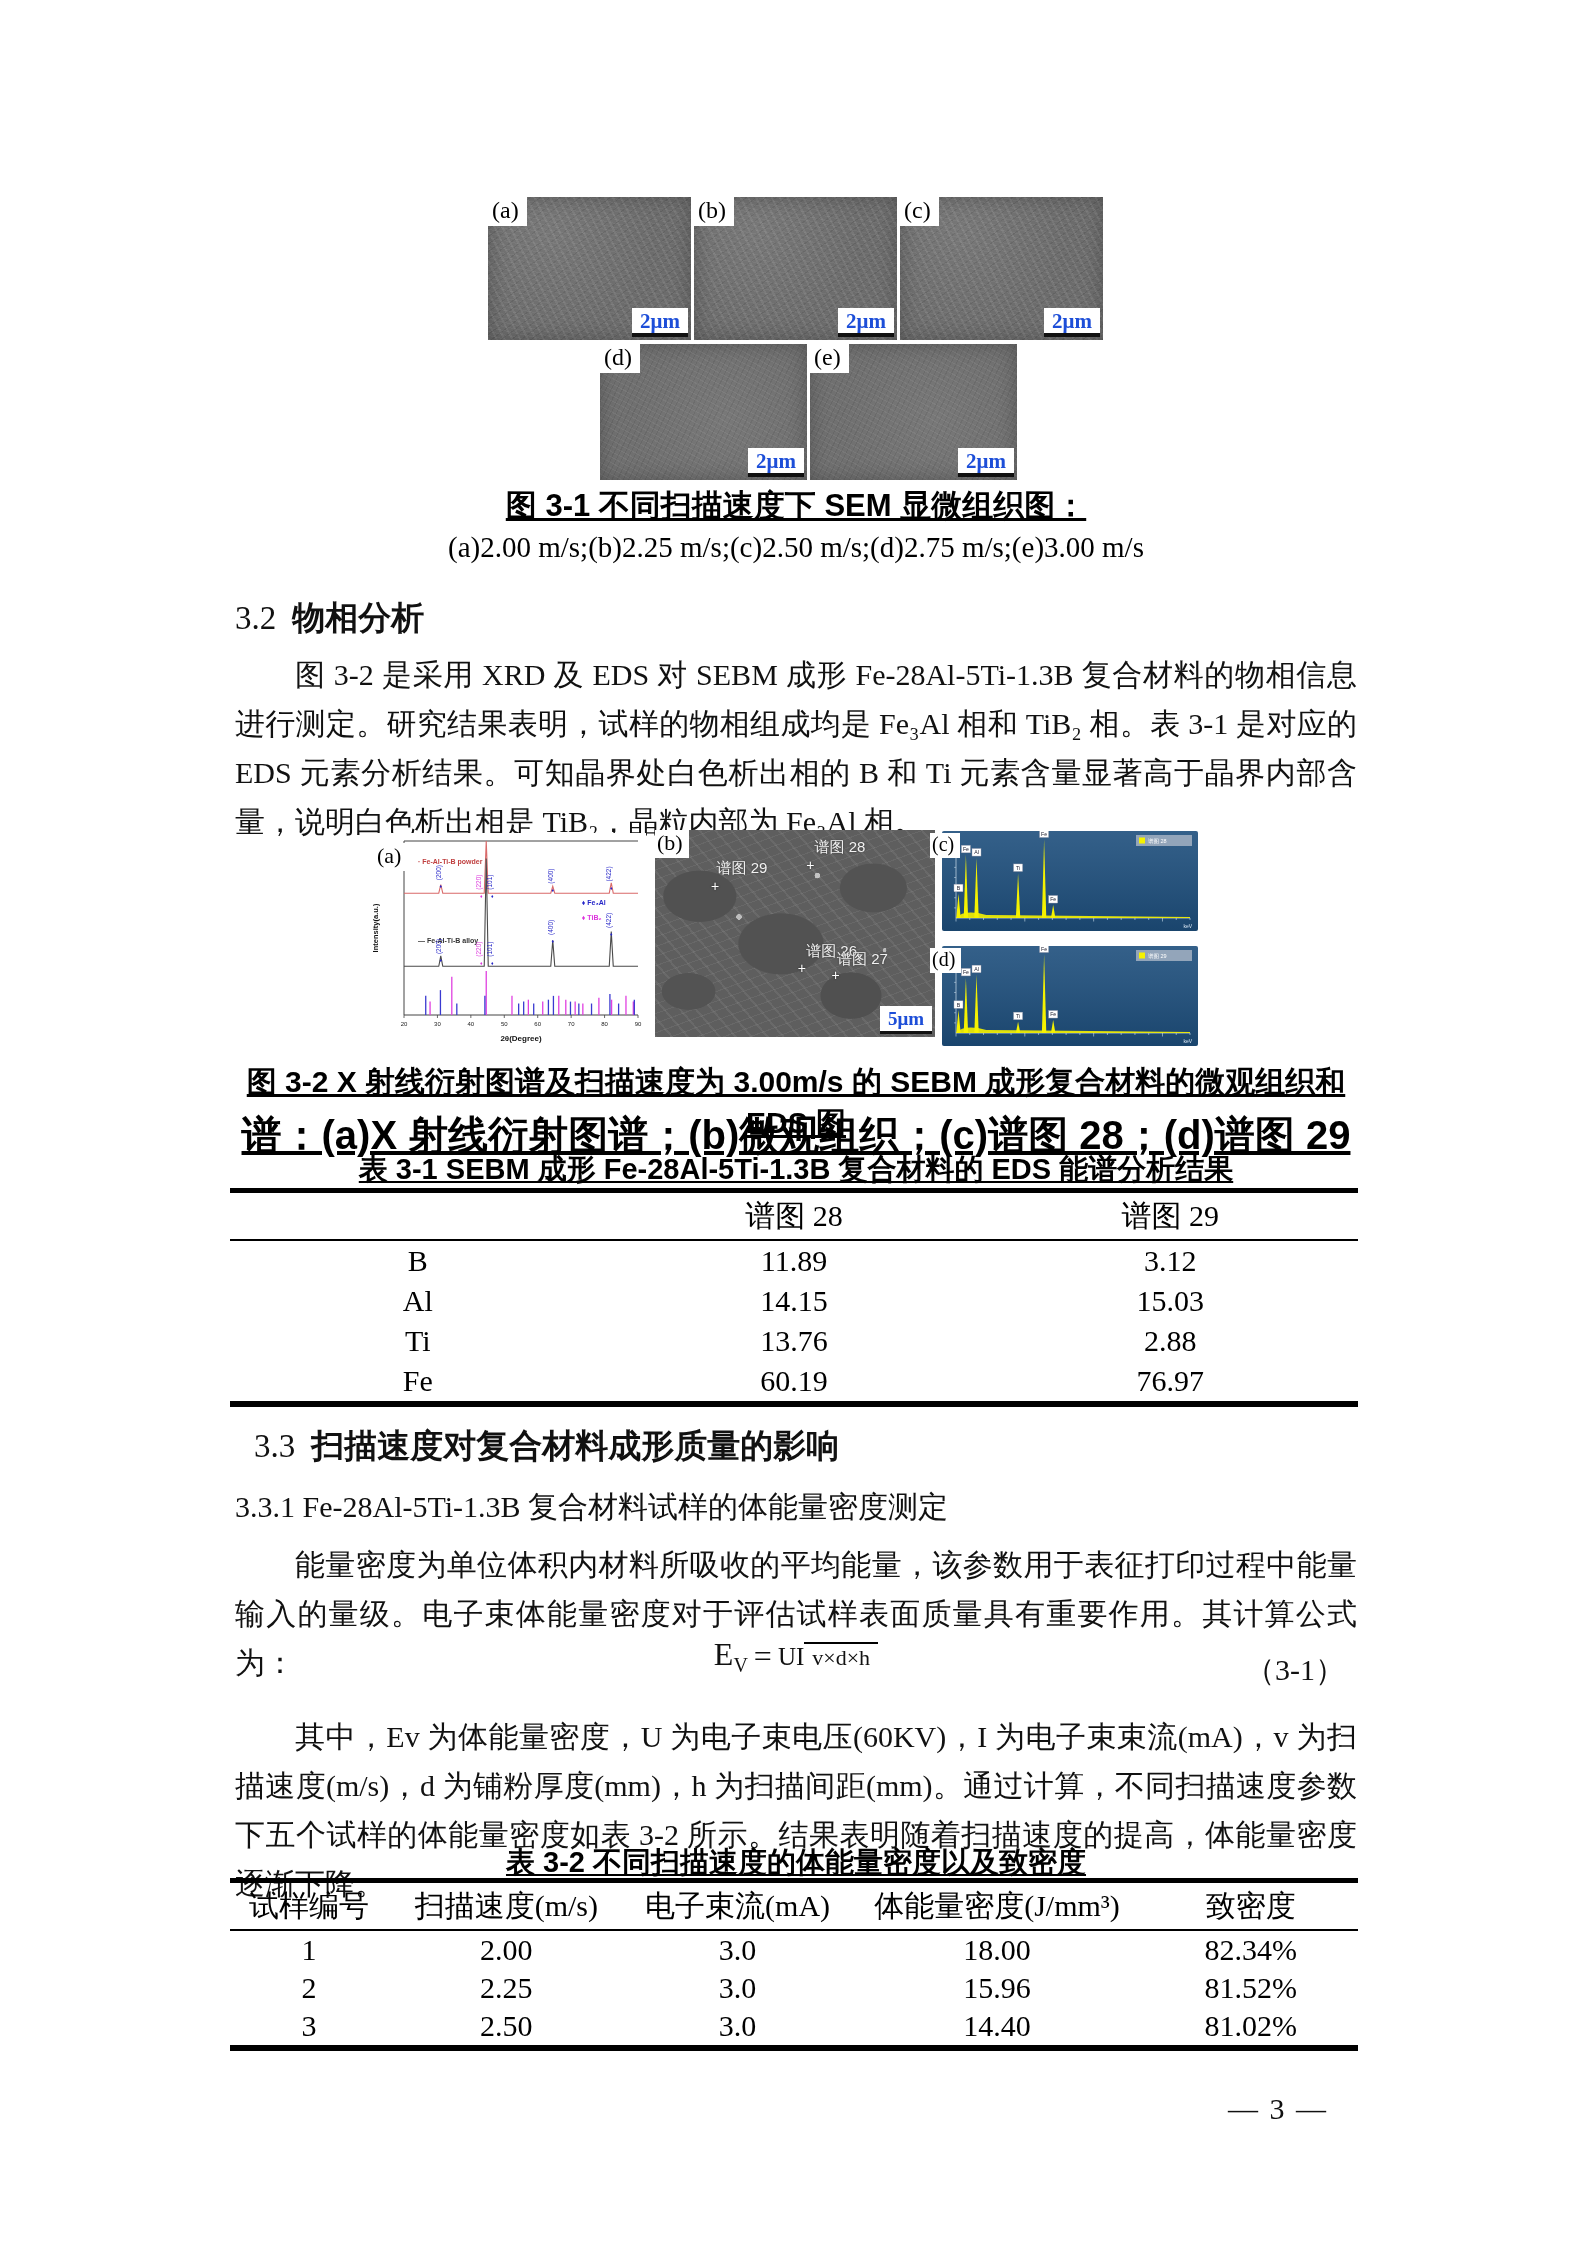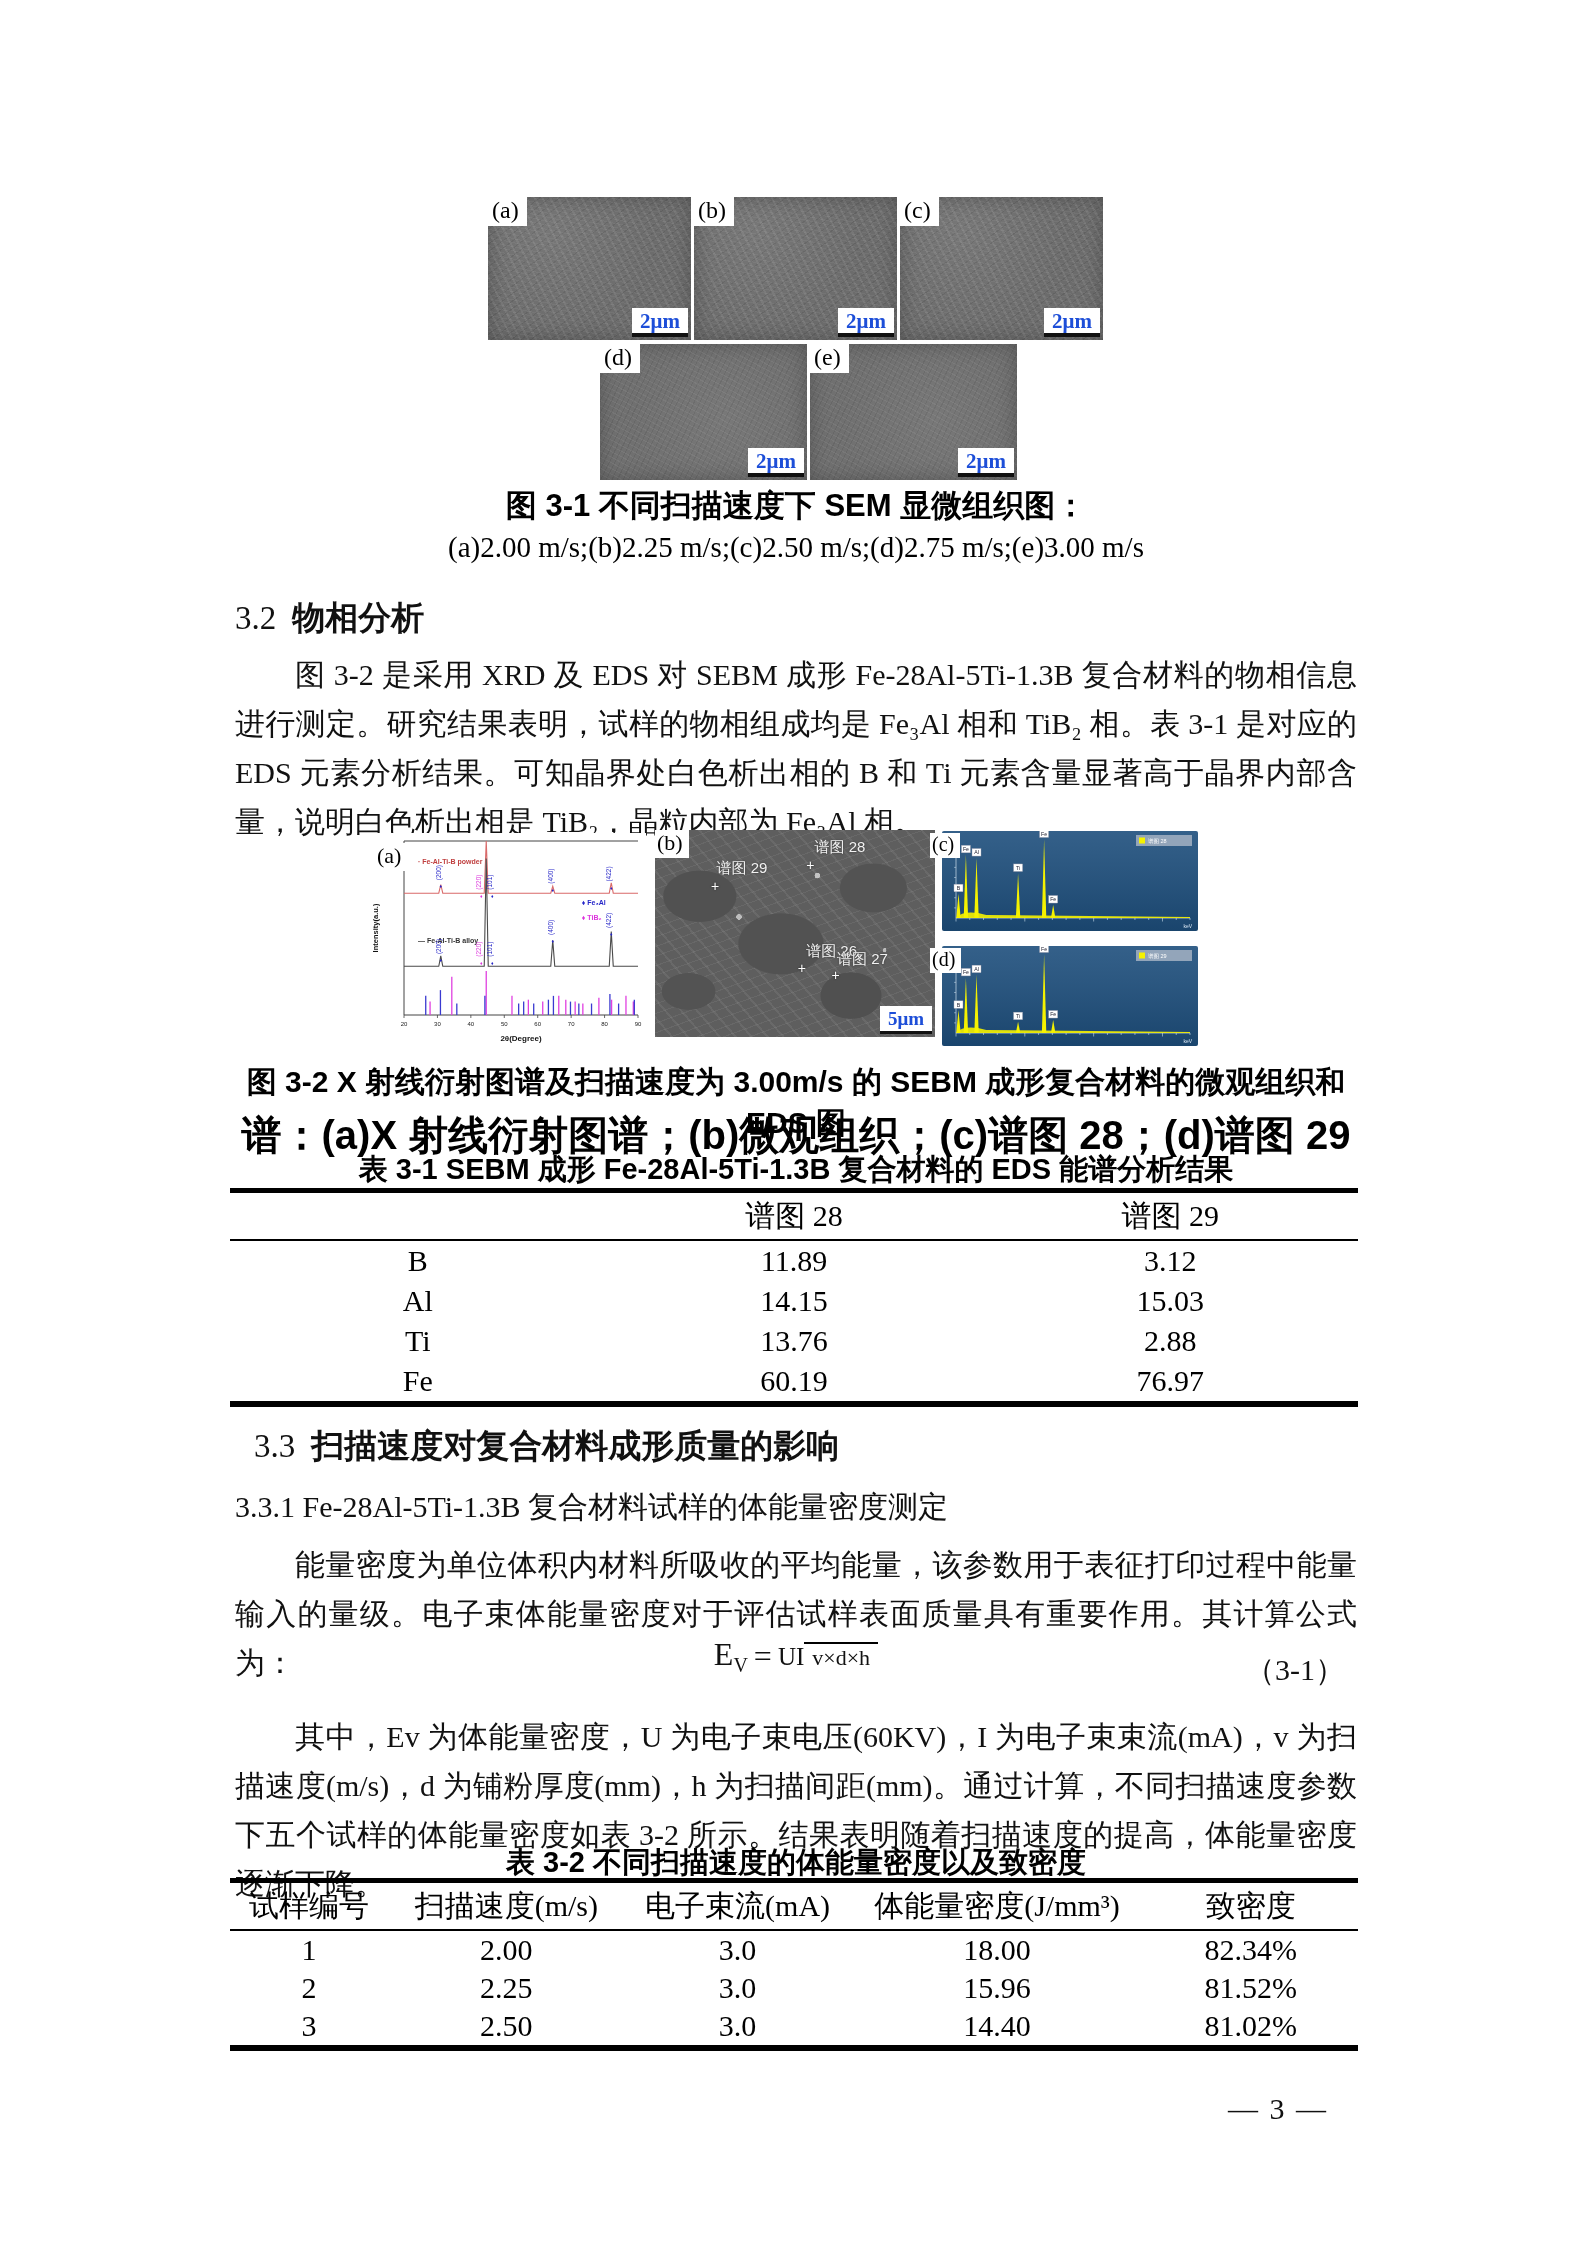--- a/index.html
+++ b/index.html
@@ -40,21 +40,21 @@
       text-shadow:0 0 2px #333;white-space:nowrap;}
   .sem-cross{position:absolute;color:#fff;font:14px "Liberation Sans",sans-serif;text-shadow:0 0 2px #222;}
   .figpanel-tag{position:absolute;background:#fff;color:#000;
       font:22px "Liberation Serif","DejaVu Serif",serif;padding:0 6px 2px 2px;z-index:5;}
   .eds-box{position:absolute;left:942px;width:256px;height:100px;}
   .eds-box svg{width:100%;height:100%;display:block;}
   .xrd-box{position:absolute;left:368px;top:833px;width:278px;height:216px;background:#737373;}
   .xrd-box svg{width:100%;height:100%;display:block;}
   
   .cap-b{position:absolute;left:235px;width:1122px;text-align:center;
-      font:700 31px "Liberation Sans","DejaVu Sans",sans-serif;color:#000;}
+      font:700 31px "Liberation Sans","DejaVu Sans",sans-serif;color:#000;text-decoration:underline;}
   .cap-r{position:absolute;left:235px;width:1122px;text-align:center;
       font:29px "Liberation Serif","DejaVu Serif",serif;color:#000;}
   .h2{position:absolute;left:235px;white-space:nowrap;}
   .h2 .num{font:33px "Liberation Serif","DejaVu Serif",serif;margin-right:16px;}
   .h2 .ttl{font:700 33px "Liberation Sans","DejaVu Sans",sans-serif;}
   .h3{position:absolute;left:235px;font:30px "Liberation Serif","DejaVu Serif",serif;white-space:nowrap;}
   .para{position:absolute;left:235px;width:1122px;font-size:30px;line-height:49px;
       text-align:justify;text-indent:60px;}
   
   .dtable{position:absolute;left:230px;width:1128px;border-collapse:collapse;

